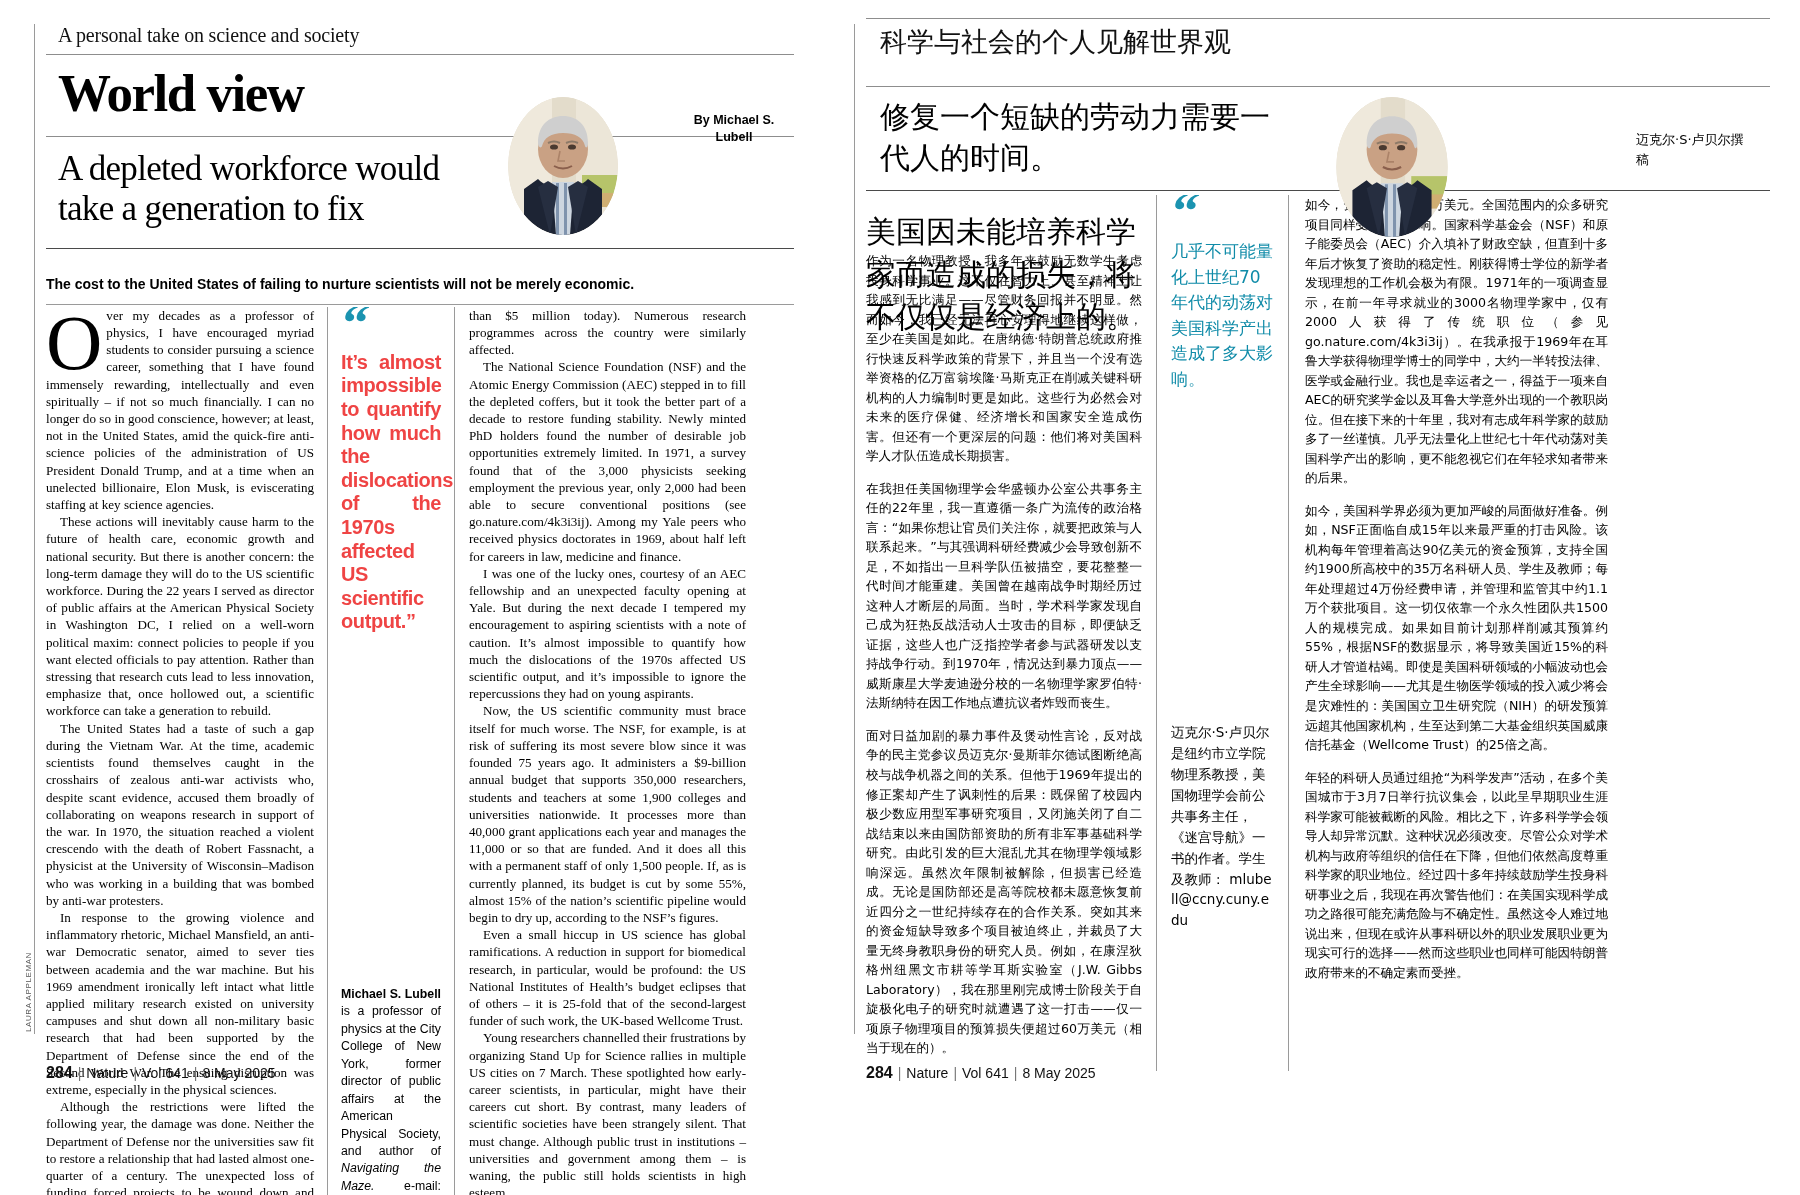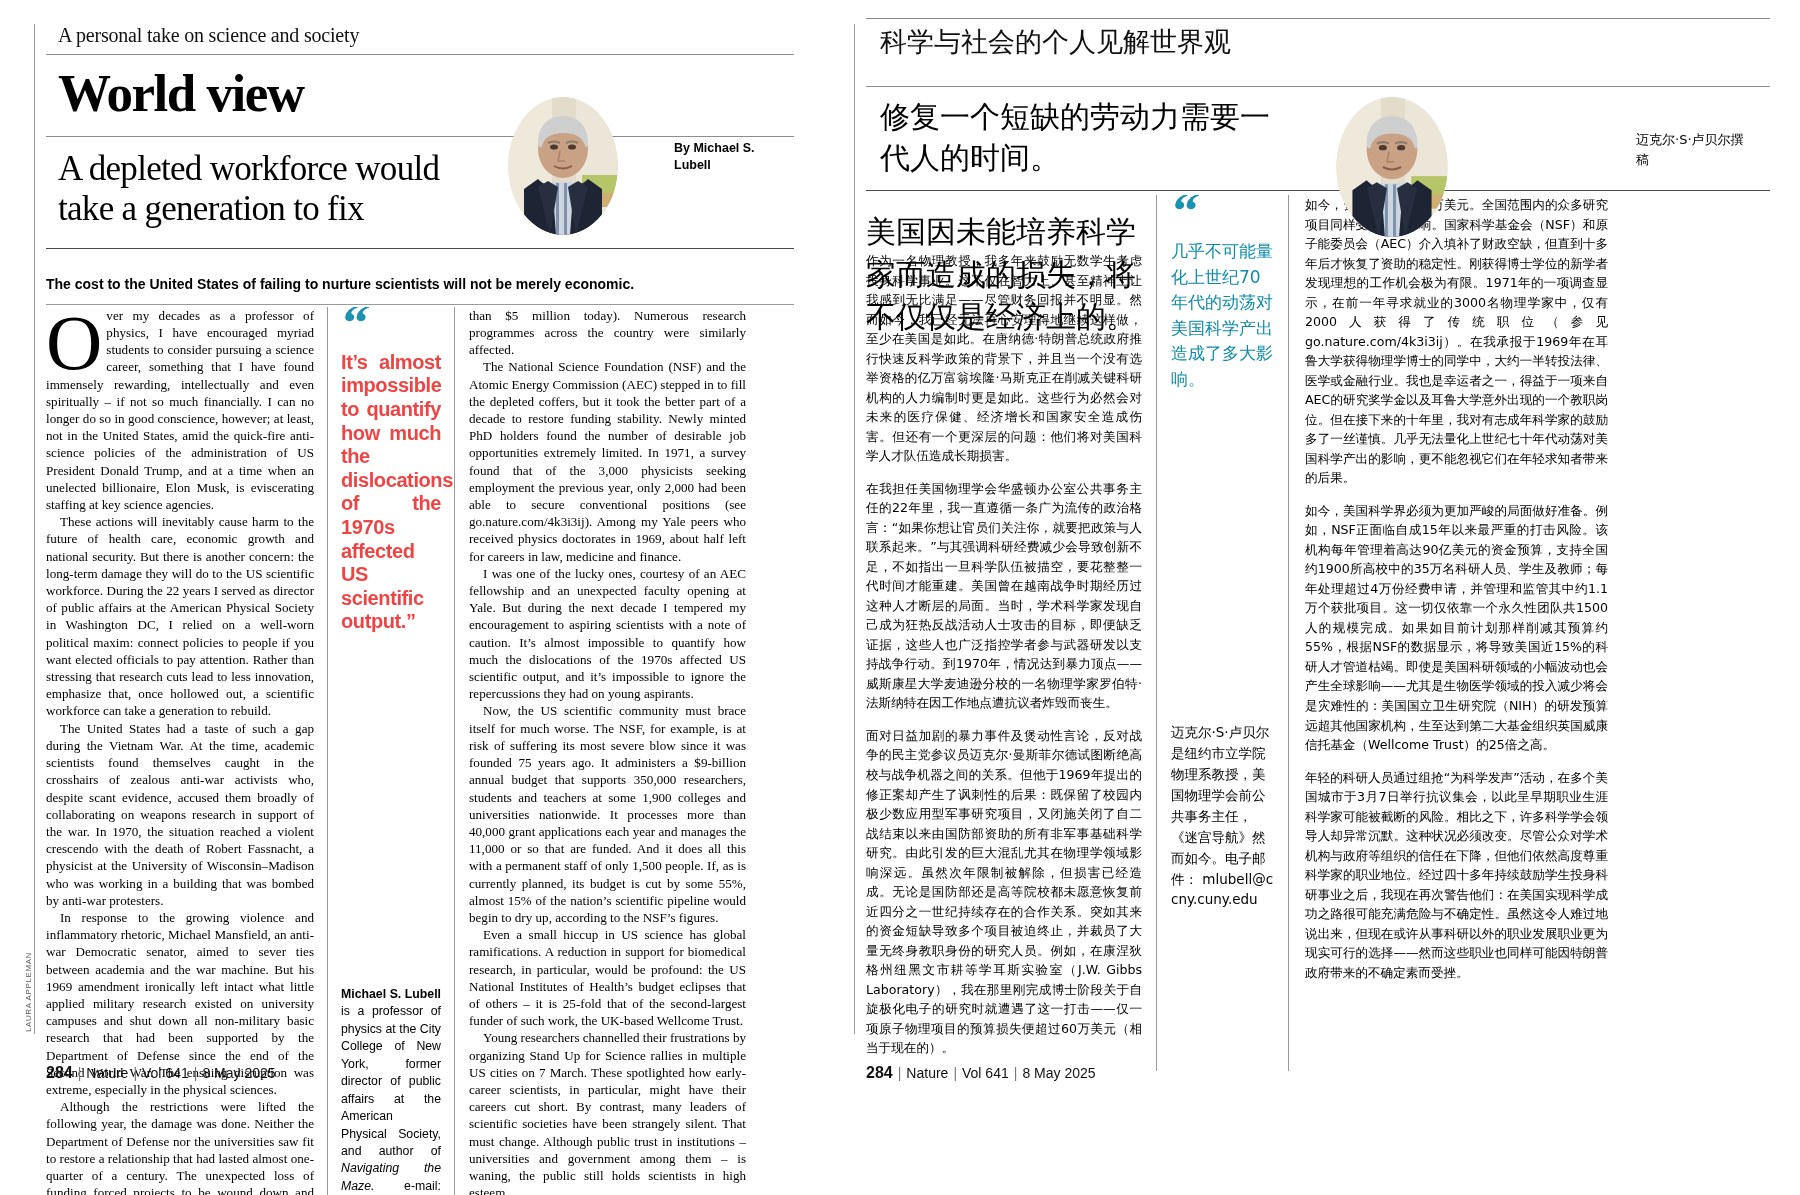--- a/index.html
+++ b/index.html
@@ -33,24 +33,24 @@
     font-weight:bold; font-size:53px; line-height:1.0;
     letter-spacing:-1.5px;
     padding:12px 0 16px 12px;
   }
   .headline {
     font-family:"Liberation Serif", serif;
     font-size:35px; line-height:1.15; letter-spacing:-0.7px;
     padding:12px 0 18px 12px; max-width:430px;
   }
   .byline {
-    position:absolute; right:0px; top:116px;
+    position:absolute; right:0px; top:88px;
     font-family:"Liberation Sans", sans-serif;
     font-weight:bold; font-size:12.5px; line-height:1.35;
-    text-align:left; width:120px;
+    text-align:center; width:120px;
   }
   .portrait {
     position:absolute; left:462px; top:73px;
     width:110px; height:138px; border-radius:50%;
     overflow:hidden; z-index:4;
   }
   .portrait svg { display:block; }
   .left-edge-bar {
     position:absolute; left:34px; top:24px; bottom:84px;
     border-left:1px solid #9a9a9a;
@@ -303,21 +303,21 @@
           <p>作为一名物理教授，我多年来鼓励无数学生考虑投身科学事业。这不仅在智力上、甚至精神上让我感到无比满足——尽管财务回报并不明显。然而如今，我已经无法再心安理得地继续这样做，至少在美国是如此。在唐纳德·特朗普总统政府推行快速反科学政策的背景下，并且当一个没有选举资格的亿万富翁埃隆·马斯克正在削减关键科研机构的人力编制时更是如此。这些行为必然会对未来的医疗保健、经济增长和国家安全造成伤害。但还有一个更深层的问题：他们将对美国科学人才队伍造成长期损害。</p>
           <p>在我担任美国物理学会华盛顿办公室公共事务主任的22年里，我一直遵循一条广为流传的政治格言：“如果你想让官员们关注你，就要把政策与人联系起来。”与其强调科研经费减少会导致创新不足，不如指出一旦科学队伍被描空，要花整整一代时间才能重建。美国曾在越南战争时期经历过这种人才断层的局面。当时，学术科学家发现自己成为狂热反战活动人士攻击的目标，即便缺乏证据，这些人也广泛指控学者参与武器研发以支持战争行动。到1970年，情况达到暴力顶点——威斯康星大学麦迪逊分校的一名物理学家罗伯特·法斯纳特在因工作地点遭抗议者炸毁而丧生。</p>
           <p>面对日益加剧的暴力事件及煲动性言论，反对战争的民主党参议员迈克尔·曼斯菲尔德试图断绝高校与战争机器之间的关系。但他于1969年提出的修正案却产生了讽刺性的后果：既保留了校园内极少数应用型军事研究项目，又闭施关闭了自二战结束以来由国防部资助的所有非军事基础科学研究。由此引发的巨大混乱尤其在物理学领域影响深远。虽然次年限制被解除，但损害已经造成。无论是国防部还是高等院校都未愿意恢复前近四分之一世纪持续存在的合作关系。突如其来的资金短缺导致多个项目被迫终止，并裁员了大量无终身教职身份的研究人员。例如，在康涅狄格州纽黑文市耕等学耳斯实验室（J.W. Gibbs Laboratory），我在那里刚完成博士阶段关于自旋极化电子的研究时就遭遇了这一打击——仅一项原子物理项目的预算损失便超过60万美元（相当于现在的）。</p>
         </div>
       </div>
 
       <div class="cn-c2">
         <span class="pq-mark">“</span>
         <div class="cn-pq">几乎不可能量化上世纪70年代的动荡对美国科学产出造成了多大影响。</div>
         <div class="cn-bio" style="margin-top:330px;">
-          <span>迈克尔·S·卢贝尔是纽约市立学院物理系教授，美国物理学会前公共事务主任，《迷宫导航》然而如今。电子邮件：</span>
+          <span>迈克尔·S·卢贝尔是纽约市立学院物理系教授，美国物理学会前公共事务主任，《迷宫导航》一书的作者。学生及教师：</span>
           <span class="cn-mail">mlubell@ccny.cuny.edu</span>
         </div>
       </div>
 
       <div class="cn-c3">
         <div class="cn-body">
           <p>如今，资金已不足五百万美元。全国范围内的众多研究项目同样受到严重影响。国家科学基金会（NSF）和原子能委员会（AEC）介入填补了财政空缺，但直到十多年后才恢复了资助的稳定性。刚获得博士学位的新学者发现理想的工作机会极为有限。1971年的一项调查显示，在前一年寻求就业的3000名物理学家中，仅有2000人获得了传统职位（参见go.nature.com/4k3i3ij）。在我承报于1969年在耳鲁大学获得物理学博士的同学中，大约一半转投法律、医学或金融行业。我也是幸运者之一，得益于一项来自AEC的研究奖学金以及耳鲁大学意外出现的一个教职岗位。但在接下来的十年里，我对有志成年科学家的鼓励多了一丝谨慎。几乎无法量化上世纪七十年代动荡对美国科学产出的影响，更不能忽视它们在年轻求知者带来的后果。</p>
           <p>如今，美国科学界必须为更加严峻的局面做好准备。例如，NSF正面临自成15年以来最严重的打击风险。该机构每年管理着高达90亿美元的资金预算，支持全国约1900所高校中的35万名科研人员、学生及教师；每年处理超过4万份经费申请，并管理和监管其中约1.1万个获批项目。这一切仅依靠一个永久性团队共1500人的规模完成。如果如目前计划那样削减其预算约55%，根据NSF的数据显示，将导致美国近15%的科研人才管道枯竭。即使是美国科研领域的小幅波动也会产生全球影响——尤其是生物医学领域的投入减少将会是灾难性的：美国国立卫生研究院（NIH）的研发预算远超其他国家机构，生至达到第二大基金组织英国威康信托基金（Wellcome Trust）的25倍之高。</p>
           <p>年轻的科研人员通过组抢“为科学发声”活动，在多个美国城市于3月7日举行抗议集会，以此呈早期职业生涯科学家可能被截断的风险。相比之下，许多科学学会领导人却异常沉默。这种状况必须改变。尽管公众对学术机构与政府等组织的信任在下降，但他们依然高度尊重科学家的职业地位。经过四十多年持续鼓励学生投身科研事业之后，我现在再次警告他们：在美国实现科学成功之路很可能充满危险与不确定性。虽然这令人难过地说出来，但现在或许从事科研以外的职业发展职业更为现实可行的选择——然而这些职业也同样可能因特朗普政府带来的不确定素而受挫。</p>
         </div>

